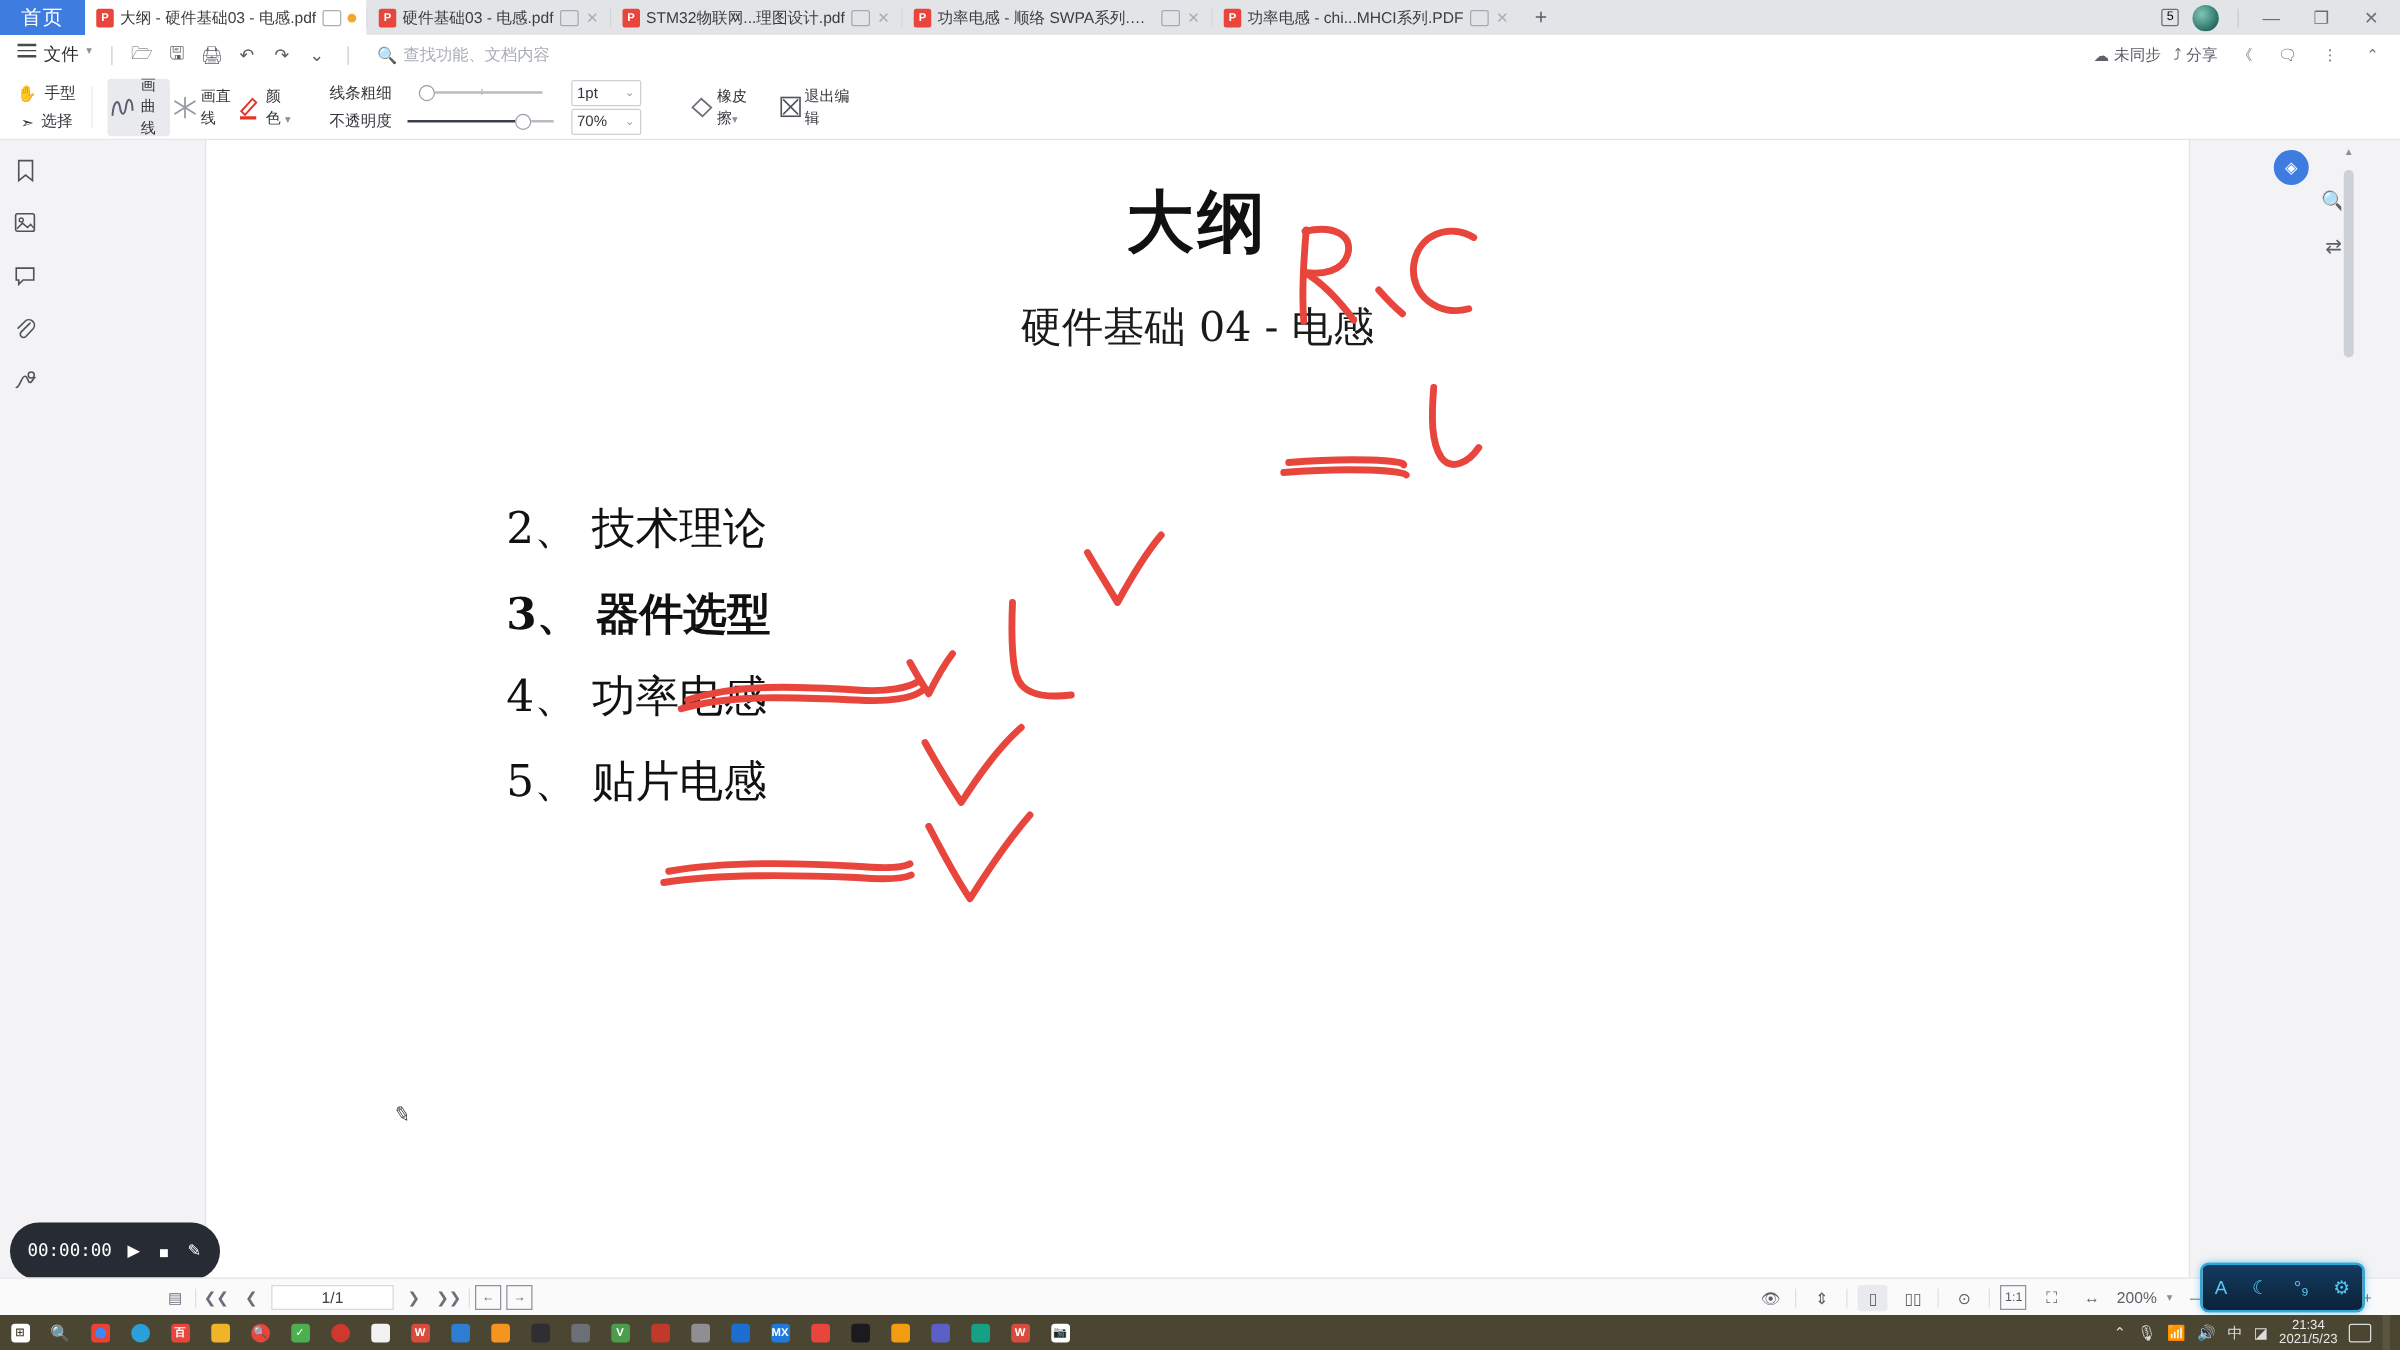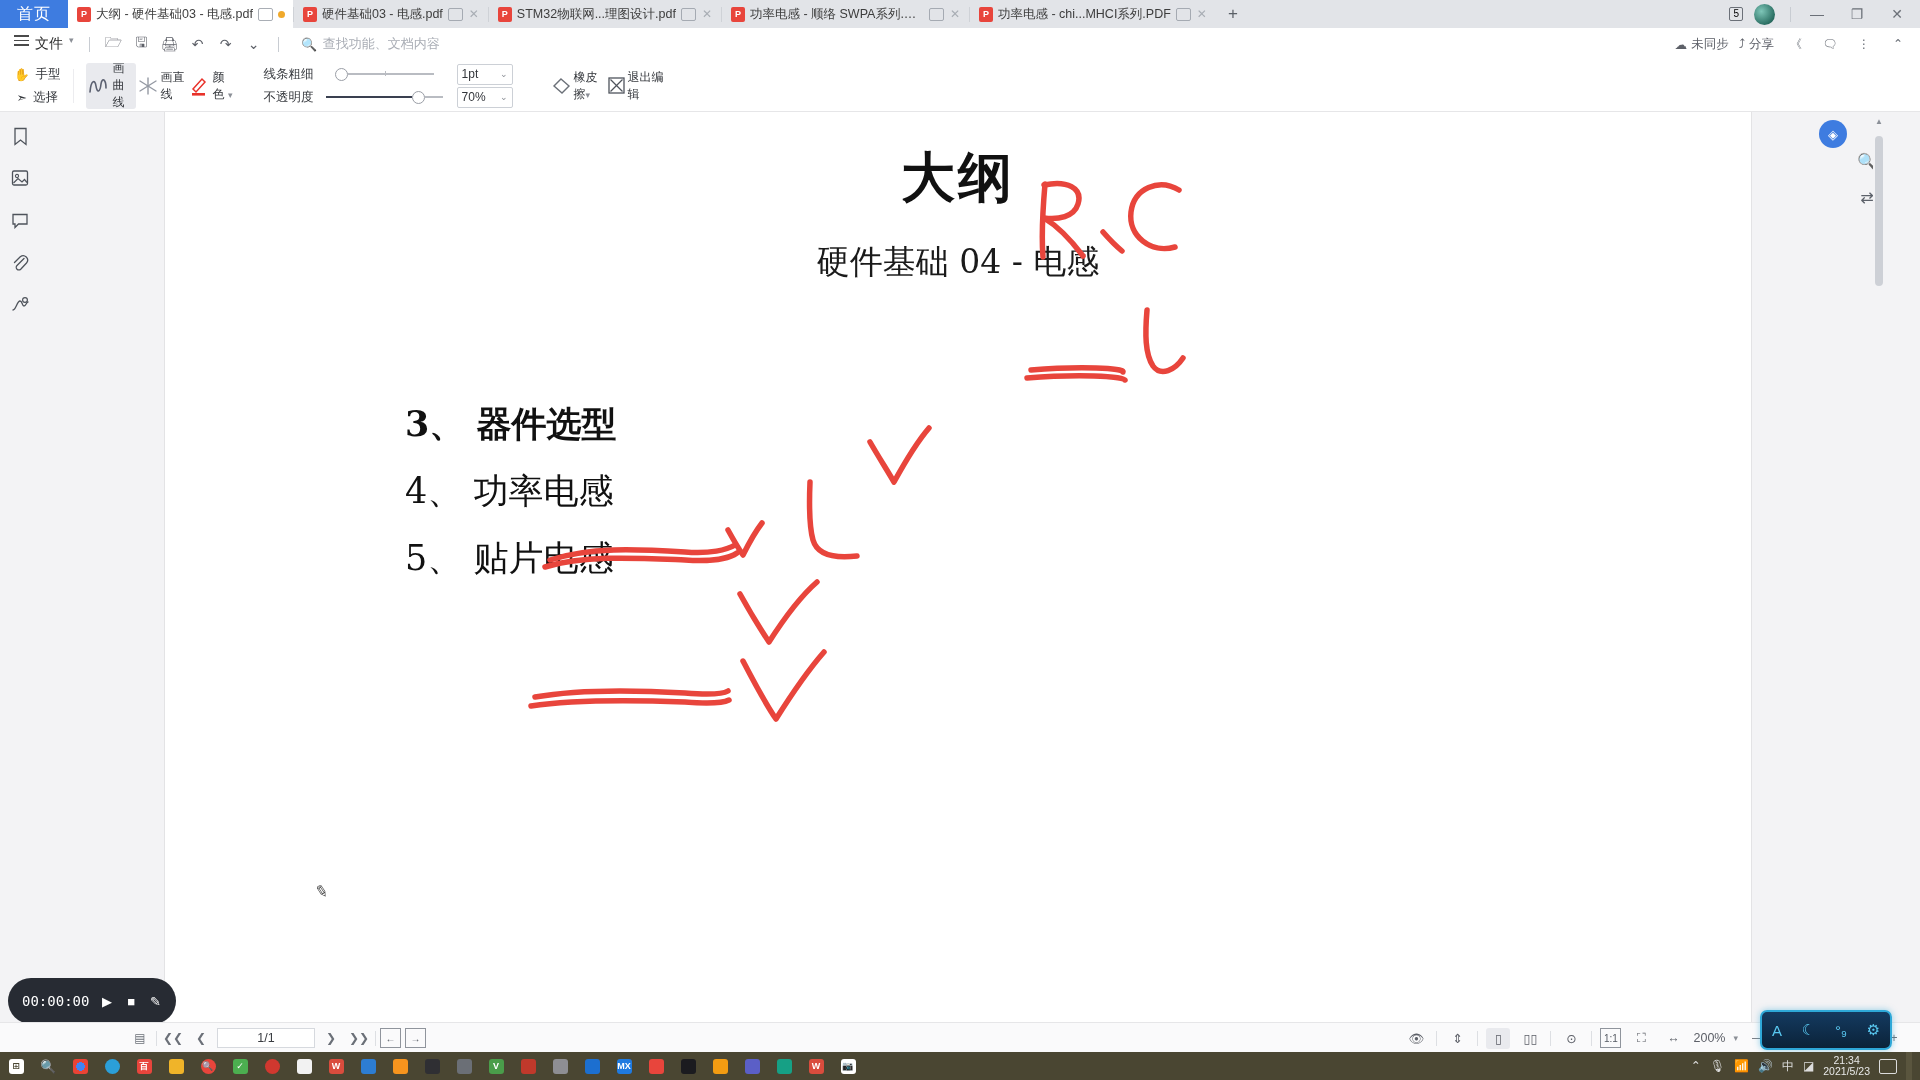--- a/index.html
+++ b/index.html
@@ -291,21 +291,21 @@
     </div>
 
     <div class="bigbtn" style="margin-left:36px;width:56px">
       <span class="gl">
         <svg width="24" height="20" viewBox="0 0 24 20">
             <path d="M12 3 L20 10 L13 17 L5 10 Z" stroke="#6b7078" stroke-width="1.4" fill="none"></path>
           </svg>
       </span>
       <span><span>橡皮擦</span><span class="caret">▾</span></span>
     </div>
-    <div class="bigbtn" style="width:62px">
+    <div class="bigbtn" style="margin-left:16px;width:62px">
       <span class="gl">
         <svg width="22" height="20" viewBox="0 0 22 20">
             <rect x="4" y="2" width="15" height="15" stroke="#4f545c" stroke-width="1.3" fill="none"></rect>
             <line x1="5.5" y1="3.5" x2="17.5" y2="15.5" stroke="#4f545c" stroke-width="1.3"></line>
             <line x1="17.5" y1="3.5" x2="5.5" y2="15.5" stroke="#4f545c" stroke-width="1.3"></line>
           </svg>
       </span>
       <span>退出编辑</span>
     </div>
   </div>
@@ -341,20 +341,21 @@
     </div>
   </div>
 
   <div class="docarea">
 
     <div class="page">
       <div class="ptitle">大纲</div>
       <div class="psub">硬件基础 04 -  电感</div>
 
       <div class="list">
+        <div>2、 技术理论</div>
         <div class="bold">3、 器件选型</div>
         <div>4、 功率电感</div>
         <div>5、 贴片电感</div>
       </div>
 
       <div class="penmark">✎</div>
 
       <svg class="ink" viewBox="0 0 1586 910">
         <g stroke="#e8453c" stroke-width="5.5" fill="none" stroke-linecap="round" stroke-linejoin="round">
 

